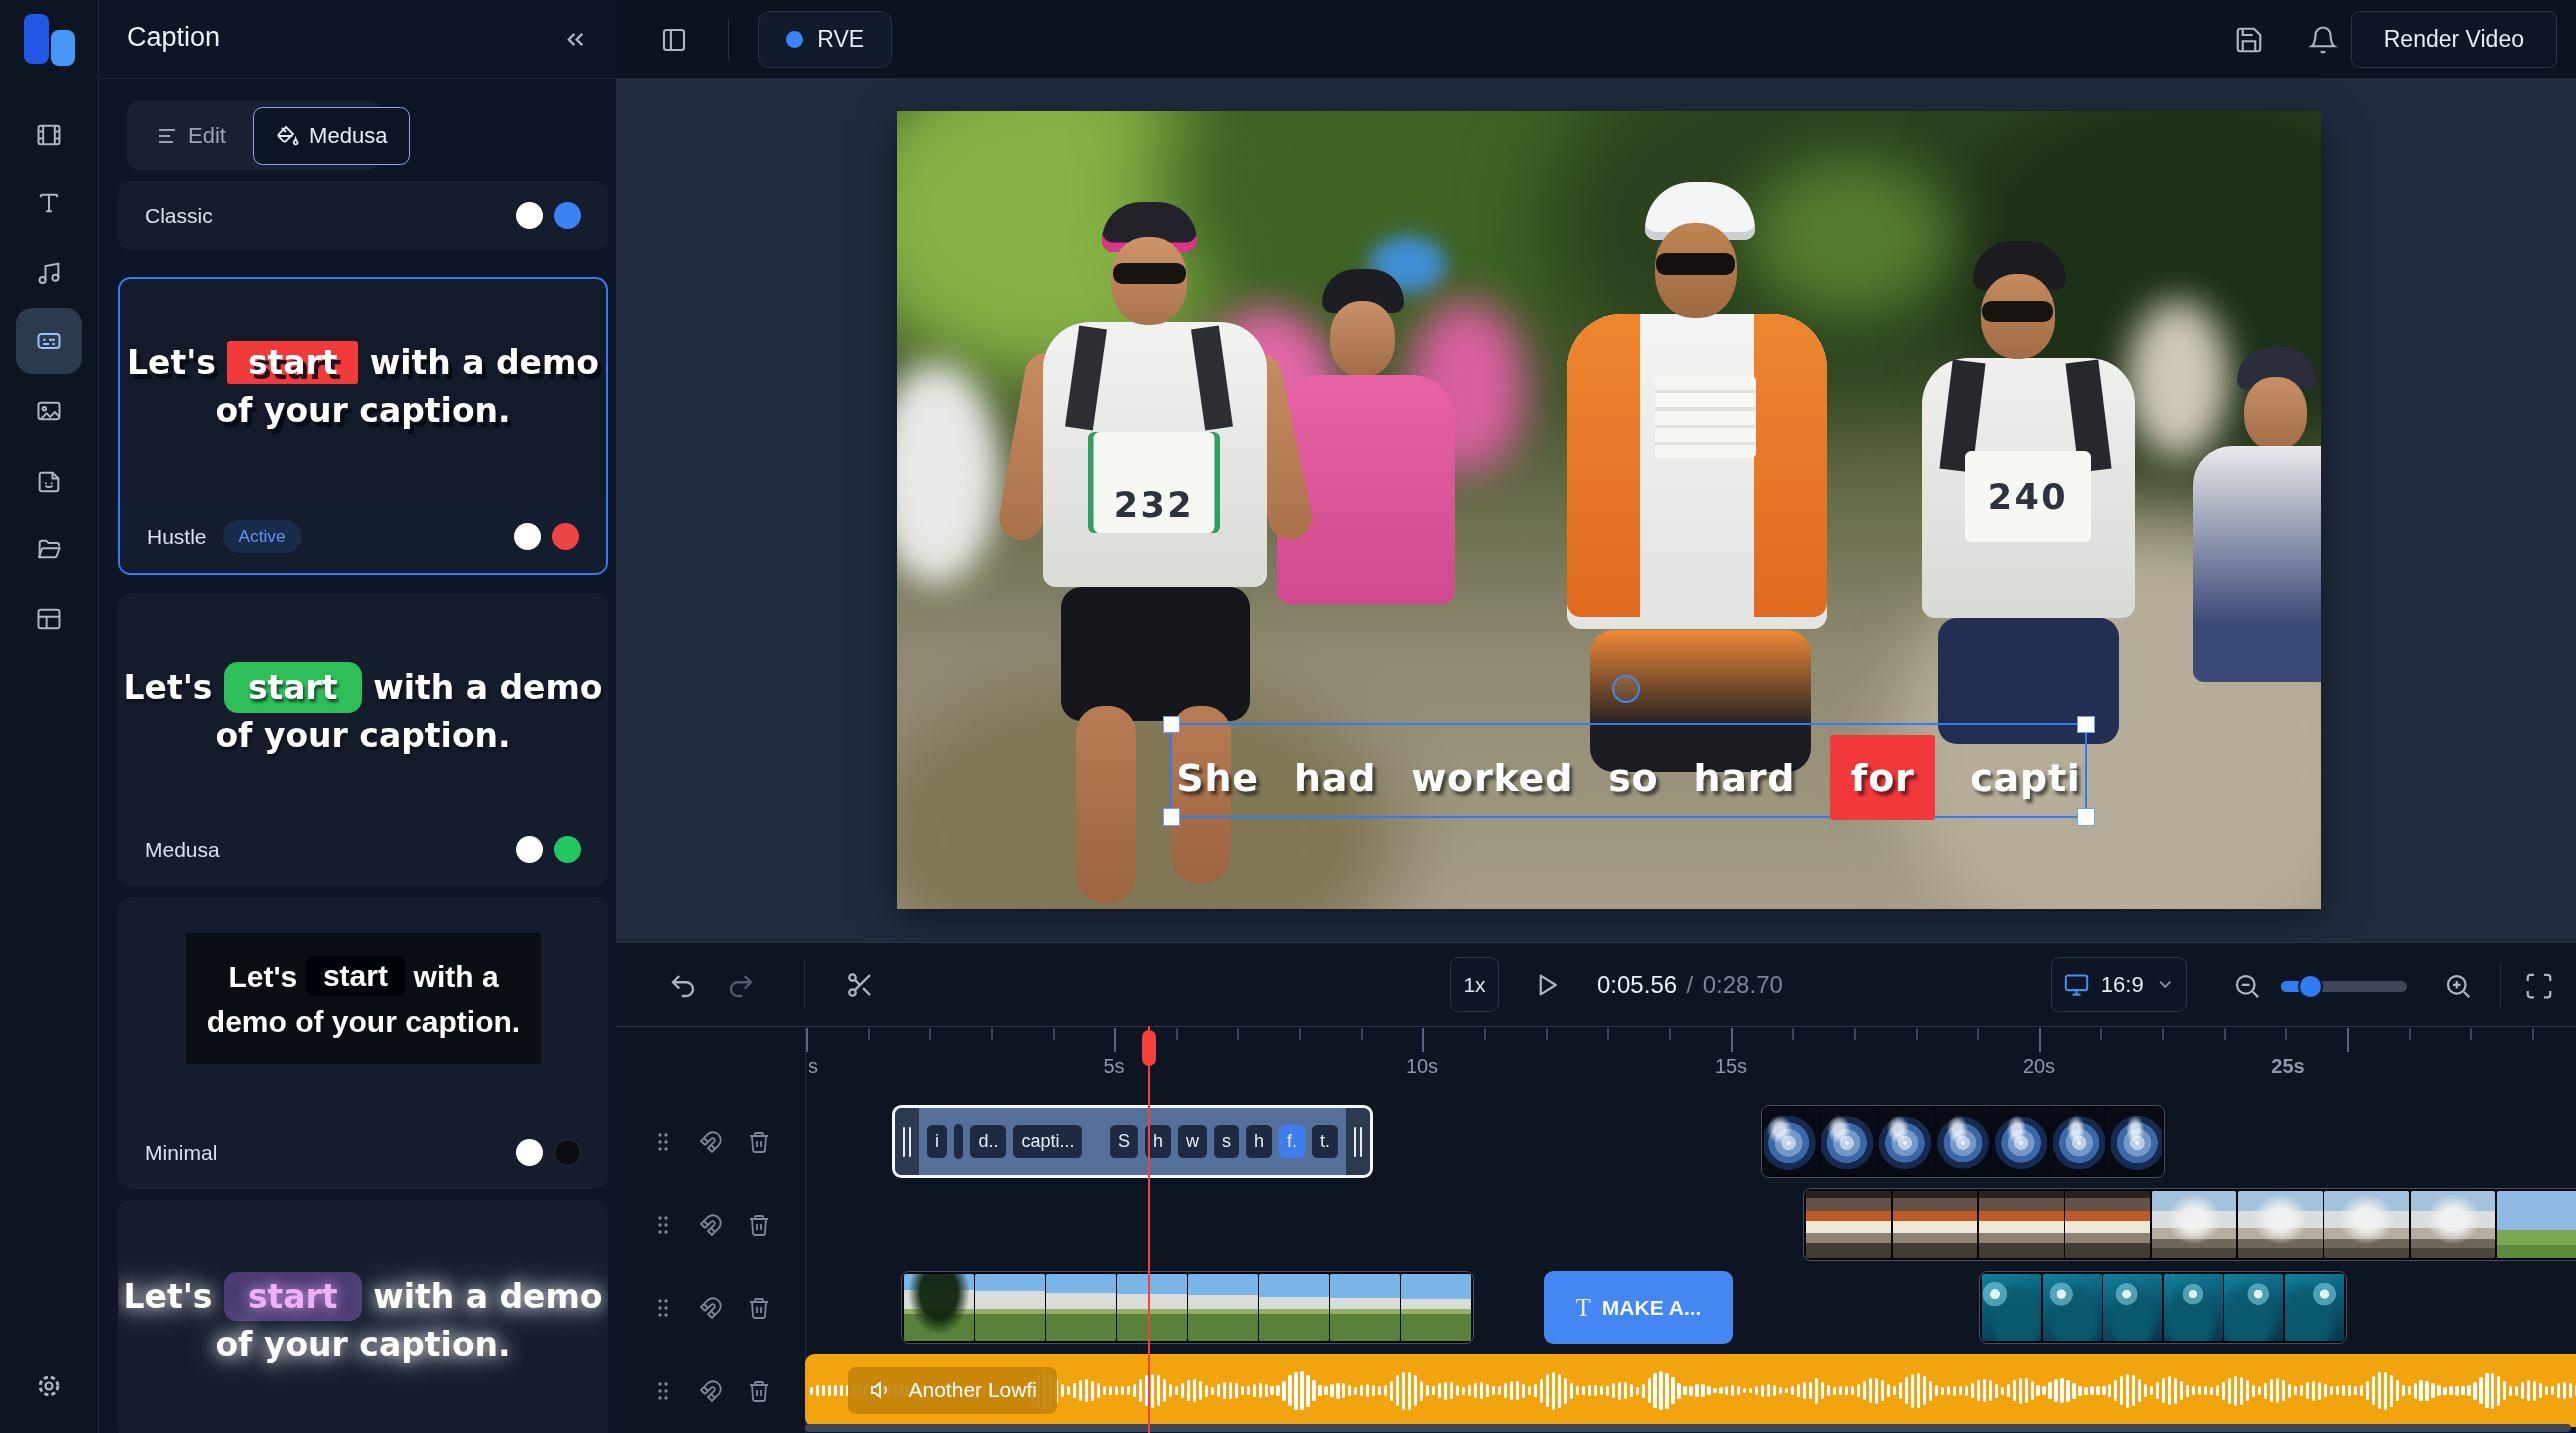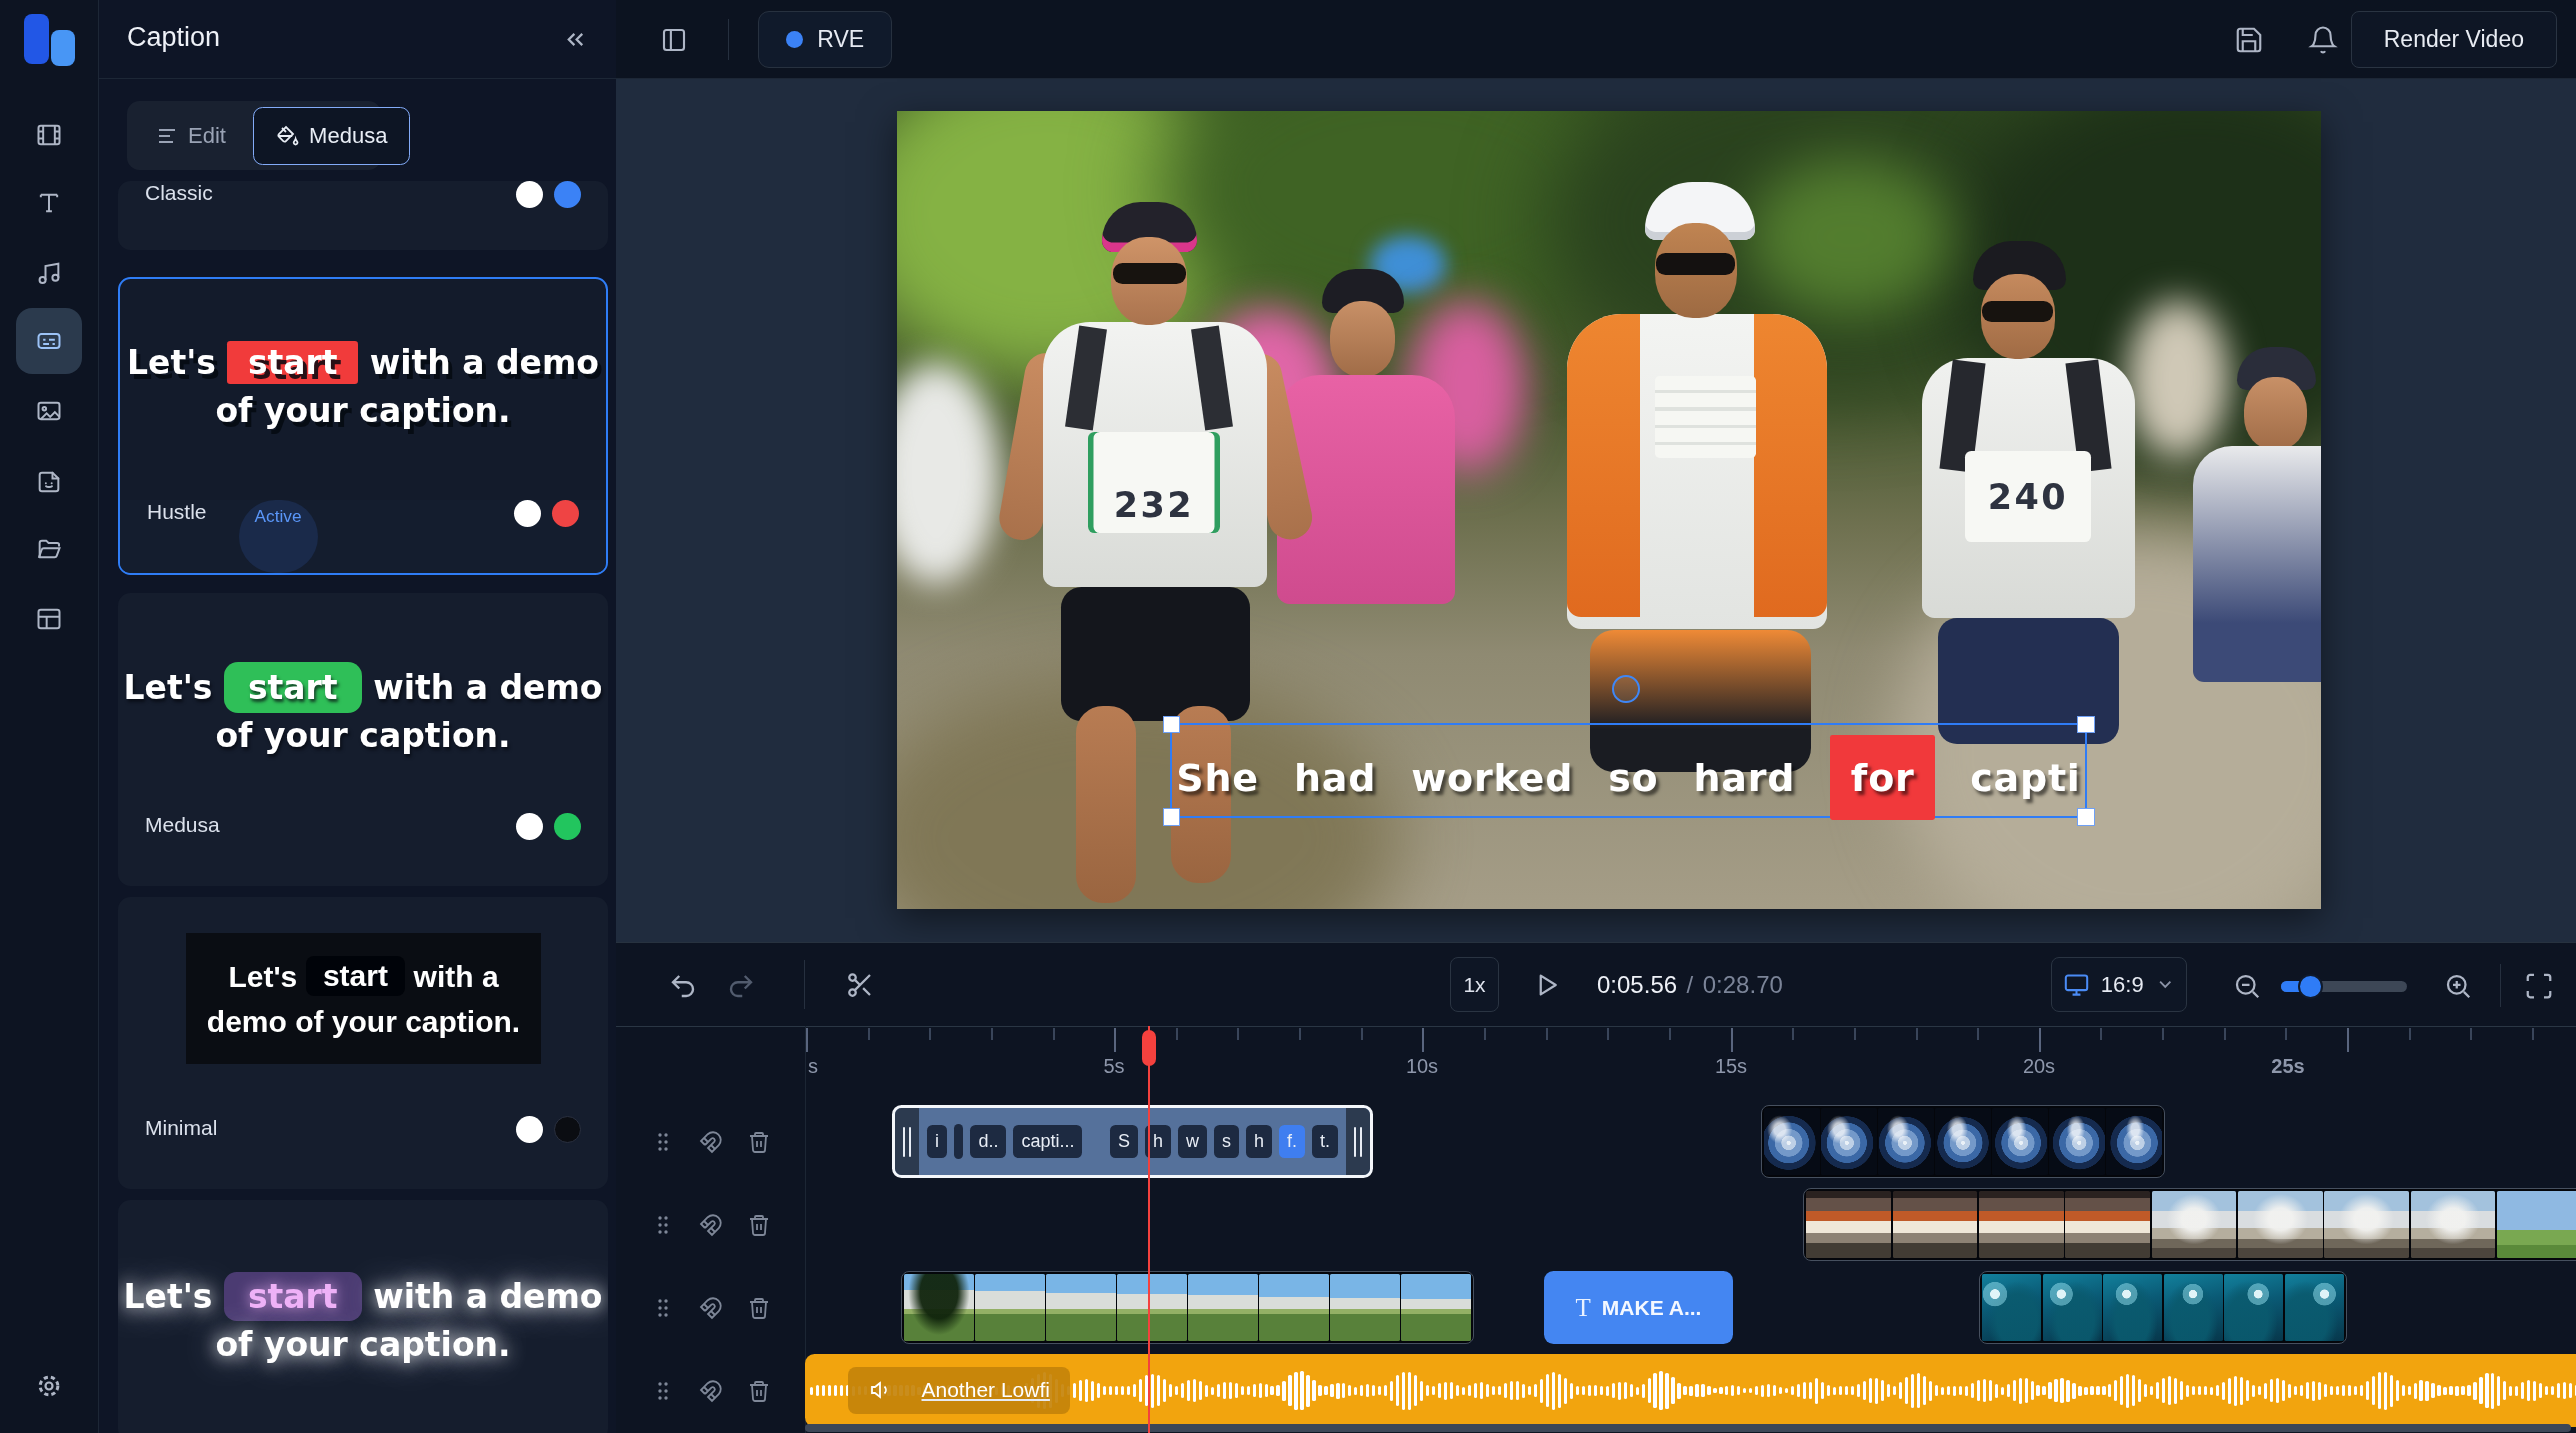--- a/index.html
+++ b/index.html
@@ -27,21 +27,21 @@
   #collapse-btn { position:absolute; right:17.3px; top:20.5px; width:38px; height:38px; background:transparent; border:none; cursor:pointer; }
   #collapse-btn svg { width:27px; height:27px; }
   #tabbar { position:absolute; left:28px; top:101px; width:254px; height:69px; background:#192130;
             border-radius:12.6px; display:flex; align-items:center; padding:5.5px; gap:4.7px; }
   .tab { height:58px; border-radius:9.5px; display:flex; align-items:center; justify-content:center; gap:9.5px;
          font-size:22px; border:none; background:transparent; color:#9aa3b5; cursor:pointer; padding:0 22px; }
   .tab svg { width:24px; height:24px; }
   .tab.active { background:#0d1524; border:1.6px solid #83abf8; color:#e8edf5; }
 
   .card { position:absolute; left:19px; width:490px; background:#151d2d; border-radius:12.6px; overflow:hidden; }
-  .card-footer { position:absolute; left:0; right:0; bottom:0; height:73px; display:flex; padding:0 27px; gap:32px; }
+  .card-footer { position:absolute; left:0; right:0; bottom:0; height:73px; display:flex; align-items:center; padding:0 27px; gap:16px; }
   .preset-name { font-size:21px; color:#dbe1ec; }
   .dots { margin-left:auto; display:flex; gap:11px; }
   .dot { width:27px; height:27px; border-radius:50%; }
   .demo { position:absolute; left:0; right:0; text-align:center; font-weight:700; color:#fff; line-height:1.45; }
 
   #card-classic { top:181px; height:69px; }
   #card-classic .card-footer { height:69px; }
 
   #card-hustle { top:277px; height:298px; border:2.4px solid #2f7df6; background:#131b2b; }
   #card-hustle .demo { top:60px; font-size:33px; font-family:"DejaVu Sans",sans-serif;
@@ -204,21 +204,21 @@
   #rocket-strip { left:1187px; top:245px; width:782px; border-radius:8px 0 0 8px; }
   #grass-strip { left:285px; top:328px; width:573px; }
   #text-clip { left:928px; top:328px; width:189px; background:#4486f2; display:flex; align-items:center; justify-content:center; gap:11px; }
   #text-clip .ticon { font-family:"Liberation Serif",serif; font-size:25px; color:#eaf2ff; }
   #text-clip span.lbl { font-size:21px; font-weight:600; color:#f4f8ff; }
   #teal-strip { left:1363px; top:328px; width:368px; }
   #audio-clip { left:189px; top:411px; width:1780px; background:#f2a40e; border-radius:9.5px; overflow:hidden; }
   #audio-waveform { position:absolute; left:4.7px; right:4.7px; top:0; bottom:0; display:flex; align-items:center; }
   #audio-waveform i { width:3.2px; margin-right:2.8px; background:#fff; border-radius:1.6px; flex:none; }
   #audio-label { position:absolute; left:43px; top:12.6px; height:47px; background:rgba(196,131,10,.92); border-radius:8px;
-                 display:flex; align-items:center; gap:29px; padding:0 20.5px; z-index:3;text-decoration:underline; }
+                 display:flex; align-items:center; gap:16px; padding:0 20.5px; z-index:3; }
   #audio-label svg { width:24px; height:24px; color:#fff; }
   #audio-label span { font-size:21px; color:#fff; }
 
   #playhead-line { position:absolute; left:532px; top:83px; width:2.4px; height:408px; background:#f4413e; z-index:40; }
   #playhead-pill { position:absolute; left:526px; top:87px; width:14px; height:36px; background:#f4413e; border-radius:7px; z-index:41; }
   #hscrollbar { position:absolute; left:189px; top:481px; width:1766px; height:8px; background:#3d4757; border-radius:4px; z-index:30; }
 </style>
 </head>
 <body>
 

